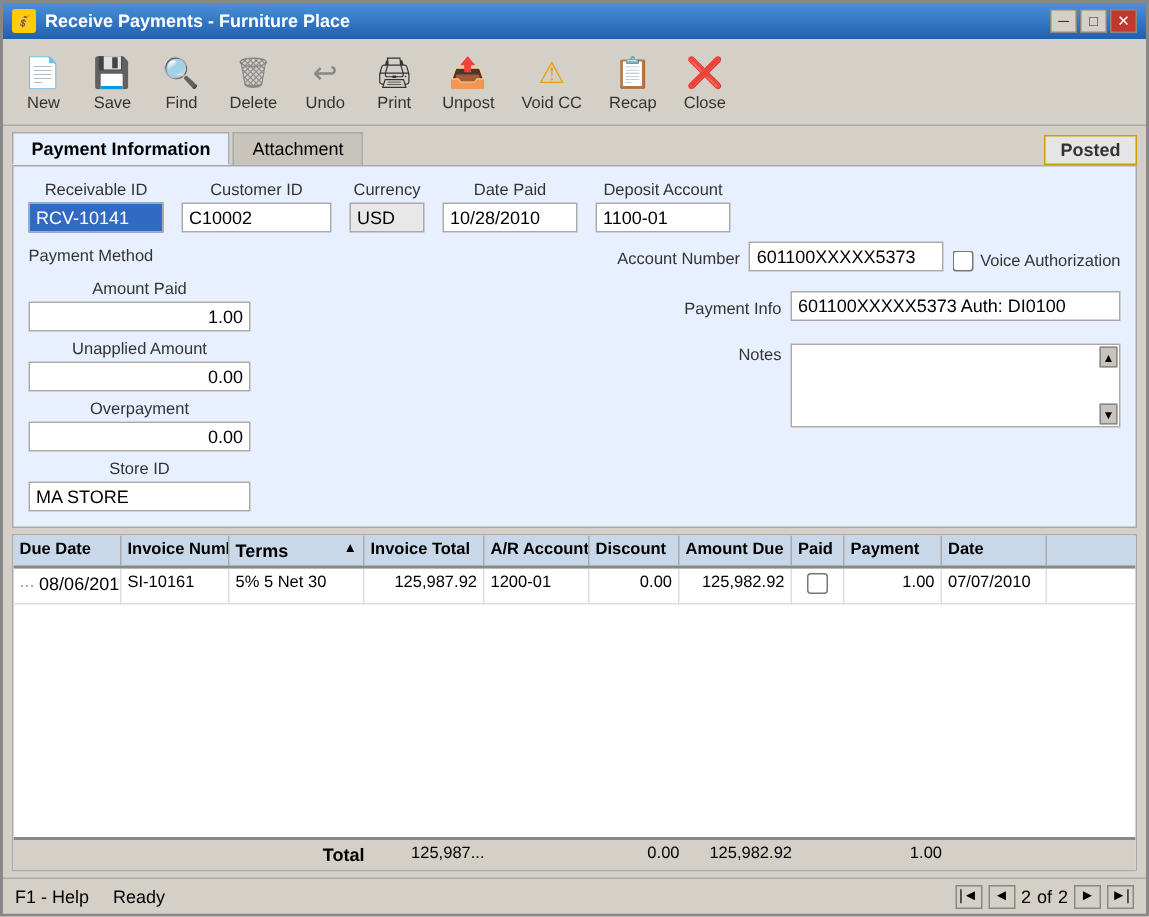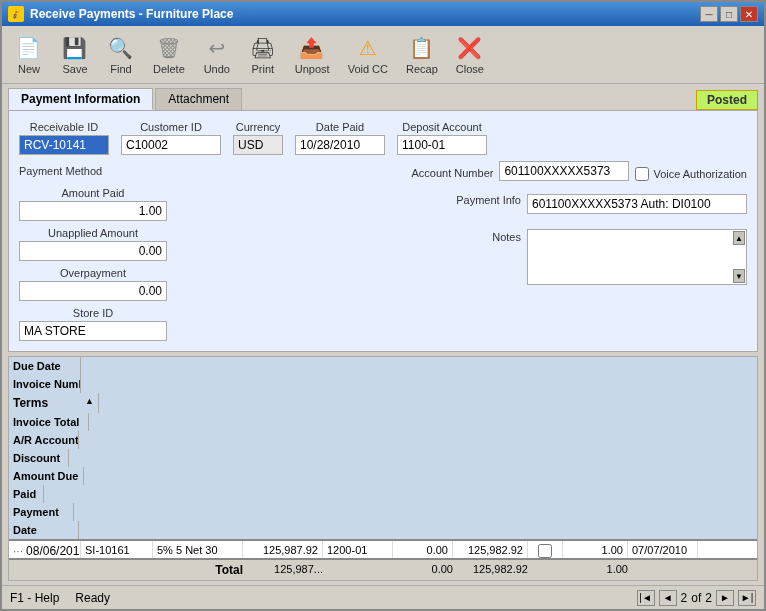--- a/index.html
+++ b/index.html
@@ -21,37 +21,37 @@
     .toolbar { background: #d4d0c8; padding: 4px 6px; border-bottom: 1px solid #aaa; display: flex; gap: 4px; align-items: center; }
     .toolbar-btn { display: flex; flex-direction: column; align-items: center; gap: 1px; background: #d4d0c8; border: 1px solid transparent; padding: 3px 6px; cursor: pointer; min-width: 42px; }
     .toolbar-icon { width: 28px; height: 28px; display: flex; align-items: center; justify-content: center; font-size: 18px; }
     .toolbar-label { font-size: 11px; color: #333; }
 
     
     .tabs-area { background: #d4d0c8; padding: 4px 6px 0 6px; display: flex; justify-content: space-between; align-items: flex-end; }
     .tabs { display: flex; gap: 2px; }
     .tab { padding: 3px 12px; border: 1px solid #aaa; border-bottom: none; background: #c8c4bc; cursor: pointer; font-size: 12px; }
     .tab.active { background: #e8f0ff; border-bottom: 1px solid #e8f0ff; font-weight: bold; }
-    .posted-badge { background: #bef264; border: 1px solid #cca000; padding: 2px 10px; font-weight: bold; font-size: 12px; color: #333; }
+    .posted-badge { background: #e5e5e5; border: 1px solid #cca000; padding: 2px 10px; font-weight: bold; font-size: 12px; color: #333; }
 
     
     .form-area { background: #e8f0ff; border: 1px solid #aaa; margin: 0 6px; padding: 10px; flex-shrink: 0; }
     .form-row { display: flex; align-items: center; gap: 12px; margin-bottom: 6px; }
     .form-group { display: flex; flex-direction: column; gap: 2px; align-items: center; }
     .form-label { font-size: 11px; color: #333; }
     .form-input { border: 1px solid #aaa; background: white; padding: 2px 4px; height: 20px; font-size: 12px; }
     .form-input.selected { background: #316ac5; color: white; }
     .form-input.readonly { background: #e8e8e8; }
     .form-input-right { text-align: right; }
 
     .checkbox-row { display: flex; align-items: center; gap: 4px; }
 
     
     .table-area { flex: 1; margin: 4px 6px; border: 1px solid #aaa; background: white; overflow: hidden; display: flex; flex-direction: column; }
-    .table-header { display: flex; background: #c8d8e8; border-bottom: 2px solid #888; flex-direction: column; }
+    .table-header { display: flex; background: #c8d8e8; border-bottom: 2px solid #888; }
     .table-header-cell { padding: 3px 4px; border-right: 1px solid #aaa; font-weight: bold; font-size: 11px; cursor: pointer; white-space: nowrap; overflow: hidden; }
     .table-header-cell.sortable { display: flex; align-items: flex-start; justify-content: space-between; }
     .table-body { flex: 1; overflow-y: auto; }
     .table-row { display: flex; border-bottom: 1px solid #ddd; }
     .table-cell { padding: 3px 4px; border-right: 1px solid #ddd; font-size: 11px; overflow: hidden; white-space: nowrap; }
     .table-cell.right { text-align: right; }
     .table-cell.center { text-align: center; }
     .expand-btn { font-size: 10px; color: #666; cursor: pointer; }
 
     
@@ -196,21 +196,21 @@
           <span class="form-label">Voice Authorization</span>
         </div>
       </div>
     </div>
 
     <div class="form-row">
       <div class="form-group">
         <span class="form-label">Amount Paid</span>
         <input class="form-input form-input-right" style="width: 148px;" value="1.00" readonly="">
       </div>
-      <div style="display:flex; align-items:flex-start; gap:6px; margin-left:auto;">
+      <div style="display:flex; align-items:flex-end; gap:6px; margin-left:auto;">
         <span class="form-label" style="margin-bottom:2px;">Payment Info</span>
         <input class="form-input" style="width: 220px;" value="601100XXXXX5373 Auth: DI0100" readonly="">
       </div>
     </div>
 
     <div style="display:flex; gap:12px;">
       <div style="display:flex; flex-direction:column; gap:6px;">
         <div class="form-group">
           <span class="form-label">Unapplied Amount</span>
           <input class="form-input form-input-right" style="width: 148px;" value="0.00" readonly="">

